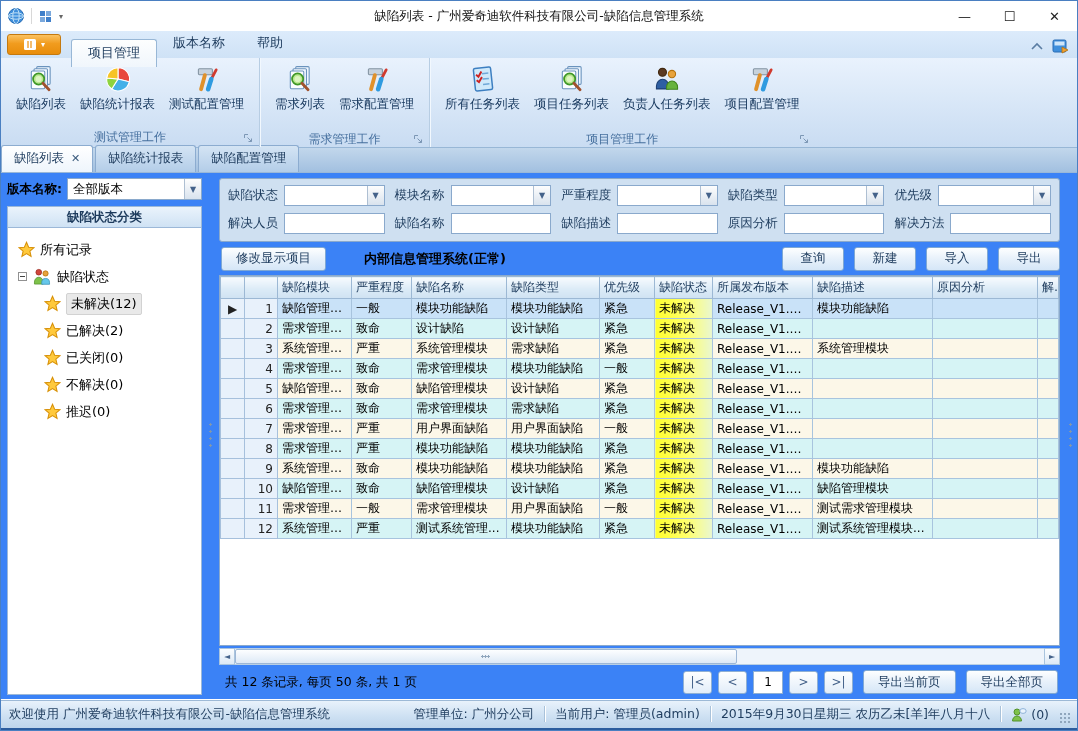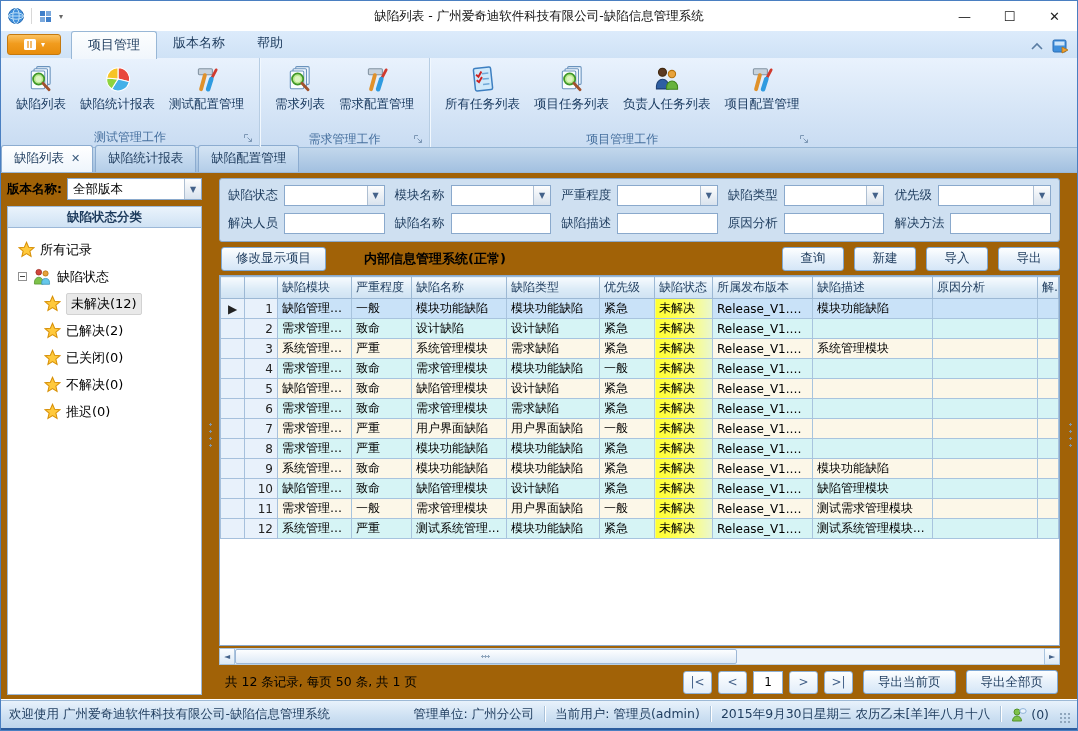--- a/index.html
+++ b/index.html
@@ -14,41 +14,41 @@
   .tb-dd-arrow { font-size:8px; color:#666; }
   .tb-title { position:absolute; left:0; right:0; text-align:center; color:#111; font-size:12.5px; pointer-events:none; }
   .tb-controls { margin-left:auto; display:flex; height:100%; }
   .tb-btn { width:45px; height:100%; display:flex; align-items:center; justify-content:center; color:#222; font-size:13px; cursor:default; }
 
   
   .ribbontabs { height:27px; background:linear-gradient(#dcebfb,#cfe2f6); display:flex; align-items:flex-end; flex:0 0 auto; position:relative; }
   .appbtn { width:54px; height:21px; margin:0 10px 3px 6px; border-radius:3px; background:linear-gradient(#fbc261,#f19c1e 45%,#e88d0c); border:1px solid #c4790f; display:flex; align-items:center; justify-content:center; gap:4px; }
   .appbtn .caret { color:#fff; font-size:8px; }
   .rtab { padding:4px 16px 5px 16px; font-size:13px; color:#1c3a5c; }
-  .rtab.active { background:linear-gradient(#fdfefe,#f0f6fc); border:1px solid #98b7d6; border-bottom:none; border-radius:3px 3px 0 0; position:relative; top:1px; }
+  .rtab.active { background:linear-gradient(#fdfefe,#f0f6fc); border:1px solid #98b7d6; border-bottom:none; border-radius:3px 3px 0 0; position:relative; top:9px; }
   .rtabs-right { margin-left:auto; display:flex; align-items:center; gap:8px; padding:0 8px 4px 0; }
 
   
   .ribbonbody { height:90px; background:linear-gradient(#e9f2fd,#d7e6f7 55%,#c9dcf2); border-bottom:1px solid #98b7d6; display:flex; flex:0 0 auto; }
   .rgroup { display:flex; flex-direction:column; position:relative; padding:0 4px; }
   .rgroup + .rgroup { border-left:1px solid #b7cde3; box-shadow:inset 1px 0 0 #f2f8fe;gap:16px; }
   .rbtns { flex:1; display:flex; align-items:flex-start; padding:3px 4px 0 4px; }
   .rbtn { display:flex; flex-direction:column; align-items:center; justify-content:flex-start; gap:3px; padding:4px 7px 2px 7px; border-radius:3px; background:transparent; border:none; font-family:inherit; }
   .rbtn .lbl { font-size:12.5px; color:#15365c; white-space:nowrap; }
   .rcap { height:19px; display:flex; align-items:center; justify-content:center; color:#456f9e; font-size:12px; position:relative; }
   .launcher { position:absolute; right:2px; bottom:4px; width:10px; height:10px; }
 
   
   .doctabs { height:25px; background:linear-gradient(#c2d7ec,#a2c0e0); display:flex; align-items:flex-end; flex:0 0 auto; border-bottom:1px solid #9ab8d8; }
   .dtab { padding:4px 12px 5px 12px; font-size:12.5px; color:#1c3a5c; background:linear-gradient(#d4e4f4,#b3cde8); border:1px solid #8cacd0; border-bottom:none; border-radius:3px 3px 0 0; margin-right:2px; display:flex; align-items:center; gap:7px; }
   .dtab.active { background:linear-gradient(#ffffff,#eef5fc); }
   .dtab .close { color:#3a5a7c; font-weight:bold; font-size:11px; }
 
   
-  .main { flex:1; display:flex; min-height:0; background:#a16207; }
+  .main { flex:1; display:flex; min-height:0; background:#3b82f6; }
   .sidebar { width:205px; flex:0 0 auto; display:flex; flex-direction:column; padding:5px 4px 4px 6px; }
   .version-row { display:flex; align-items:center; gap:5px; margin-bottom:6px; }
   .version-row .vlabel { font-weight:bold; color:#000; font-size:12.5px; white-space:nowrap; }
   .combo { flex:1; height:22px; background:#fff; border:1px solid #8aa9cc; display:flex; align-items:center; }
   .combo .val { flex:1; padding-left:5px; color:#000; font-size:12.5px; }
   .combo .dbtn { width:17px; height:100%; background:linear-gradient(#fdfdfd,#d9e3ee); border-left:1px solid #aebfd2; display:flex; align-items:center; justify-content:center; font-size:8px; color:#44628a; }
   .panel-header { height:22px; background:linear-gradient(#eaf3fc,#cfe2f4); border:1px solid #9cb8d8; display:flex; align-items:center; justify-content:center; font-weight:bold; color:#1c3a5c; font-size:12.5px; }
   .tree { flex:1; background:#fff; border:1px solid #9cb8d8; border-top:none; padding:8px 2px 2px 10px; overflow:hidden; }
   .titem { display:flex; align-items:center; gap:5px; height:27px; font-size:13px; color:#000; white-space:nowrap; }
   .titem.child { margin-left:26px; }

